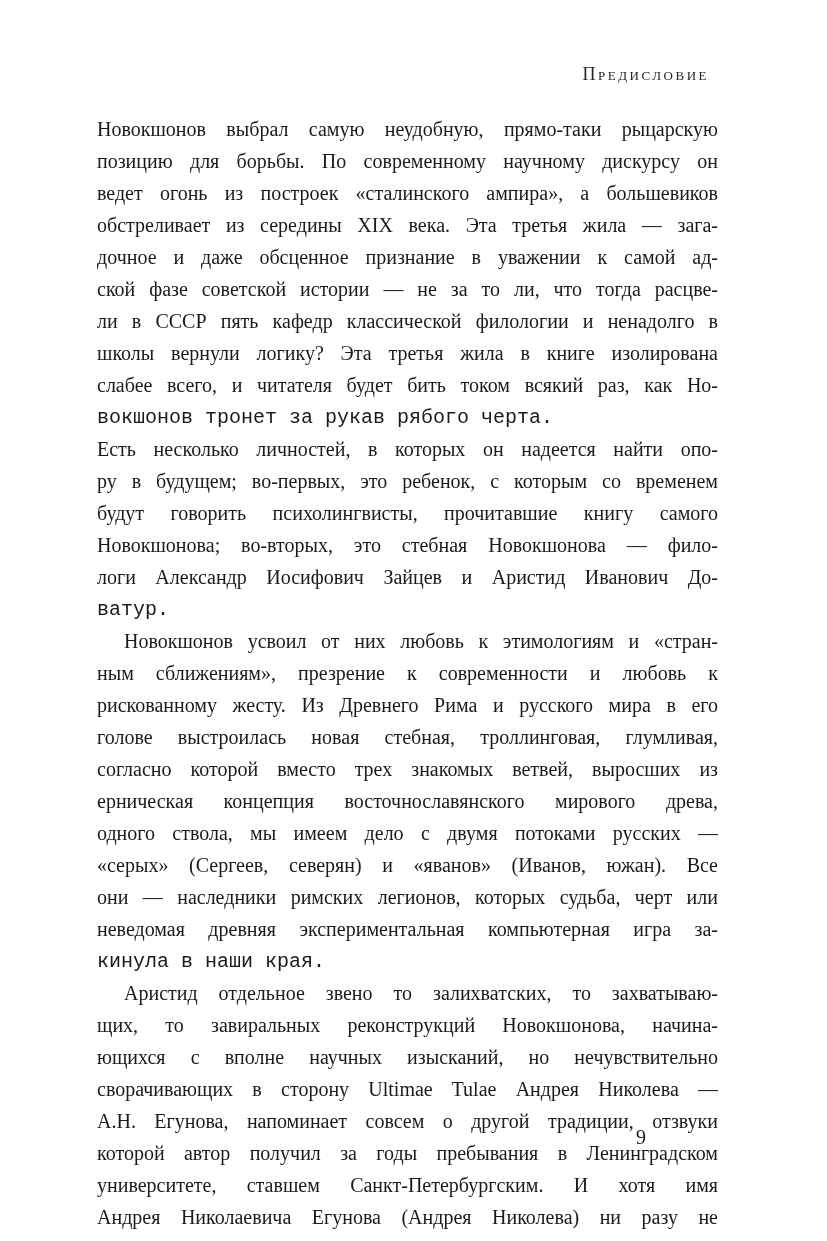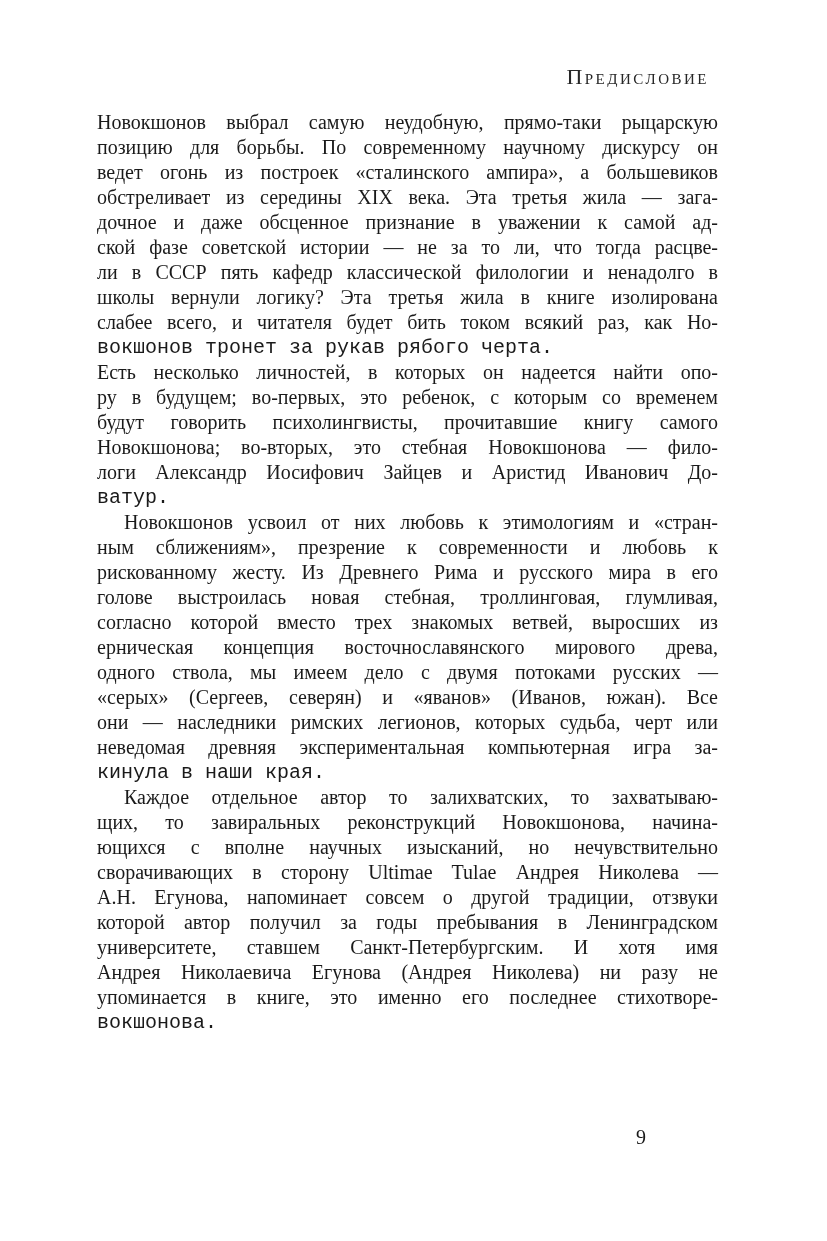--- a/index.html
+++ b/index.html
@@ -13,35 +13,36 @@
     position: relative;
     width: 827px; height: 1241px;
     background: #ffffff;
     color: #1a1a1a;
   }
   .running-head {
     position: absolute;
     top: 64px; left: 97px; width: 612px;
     text-align: right;
     font-variant: small-caps;
-    font-size: 22px;
+    font-size: 18px;
     letter-spacing: 2.5px;
     color: #262626;
   }
   .text-block {
     position: absolute;
     top: 110px; left: 97px; width: 621px;
     font-size: 20px;
     line-height: 25px;
     color: #1a1a1a;
   }
   .paragraph { margin: 0; padding: 0; }
   .line {
     text-align: justify;
     text-align-last: justify;
+    margin-top: 7px;
   }
   .line.last {
     text-align: left;
     text-align-last: left;
     font-family: Liberation Mono, monospace;
   }
   .line.indent { text-indent: 27px; }
   .page-number {
     position: absolute;
     top: 1126px; left: 636px;
@@ -88,21 +89,21 @@
       <div class="line">согласно которой вместо трех знакомых ветвей, выросших из</div>
       <div class="line">ерническая концепция восточнославянского мирового древа,</div>
       <div class="line">одного ствола, мы имеем дело с двумя потоками русских —</div>
       <div class="line">«серых» (Сергеев, северян) и «яванов» (Иванов, южан). Все</div>
       <div class="line">они — наследники римских легионов, которых судьба, черт или</div>
       <div class="line">неведомая древняя экспериментальная компьютерная игра за-</div>
       <div class="line last">кинула в наши края.</div>
     </div>
 
     <div class="paragraph">
-      <div class="line indent">Каждое отдельное автор то залихватских, то захватываю-</div>
+      <div class="line indent">Аристид отдельное звено то залихватских, то захватываю-</div>
       <div class="line">щих, то завиральных реконструкций Новокшонова, начина-</div>
       <div class="line">ющихся с вполне научных изысканий, но нечувствительно</div>
       <div class="line">сворачивающих в сторону Ultimae Tulae Андрея Николева —</div>
       <div class="line">А.Н. Егунова, напоминает совсем о другой традиции, отзвуки</div>
       <div class="line">которой автор получил за годы пребывания в Ленинградском</div>
       <div class="line">университете, ставшем Санкт-Петербургским. И хотя имя</div>
       <div class="line">Андрея Николаевича Егунова (Андрея Николева) ни разу не</div>
       <div class="line">упоминается в книге, это именно его последнее стихотворе-</div>
       <div class="line last">вокшонова.</div>
     </div>

